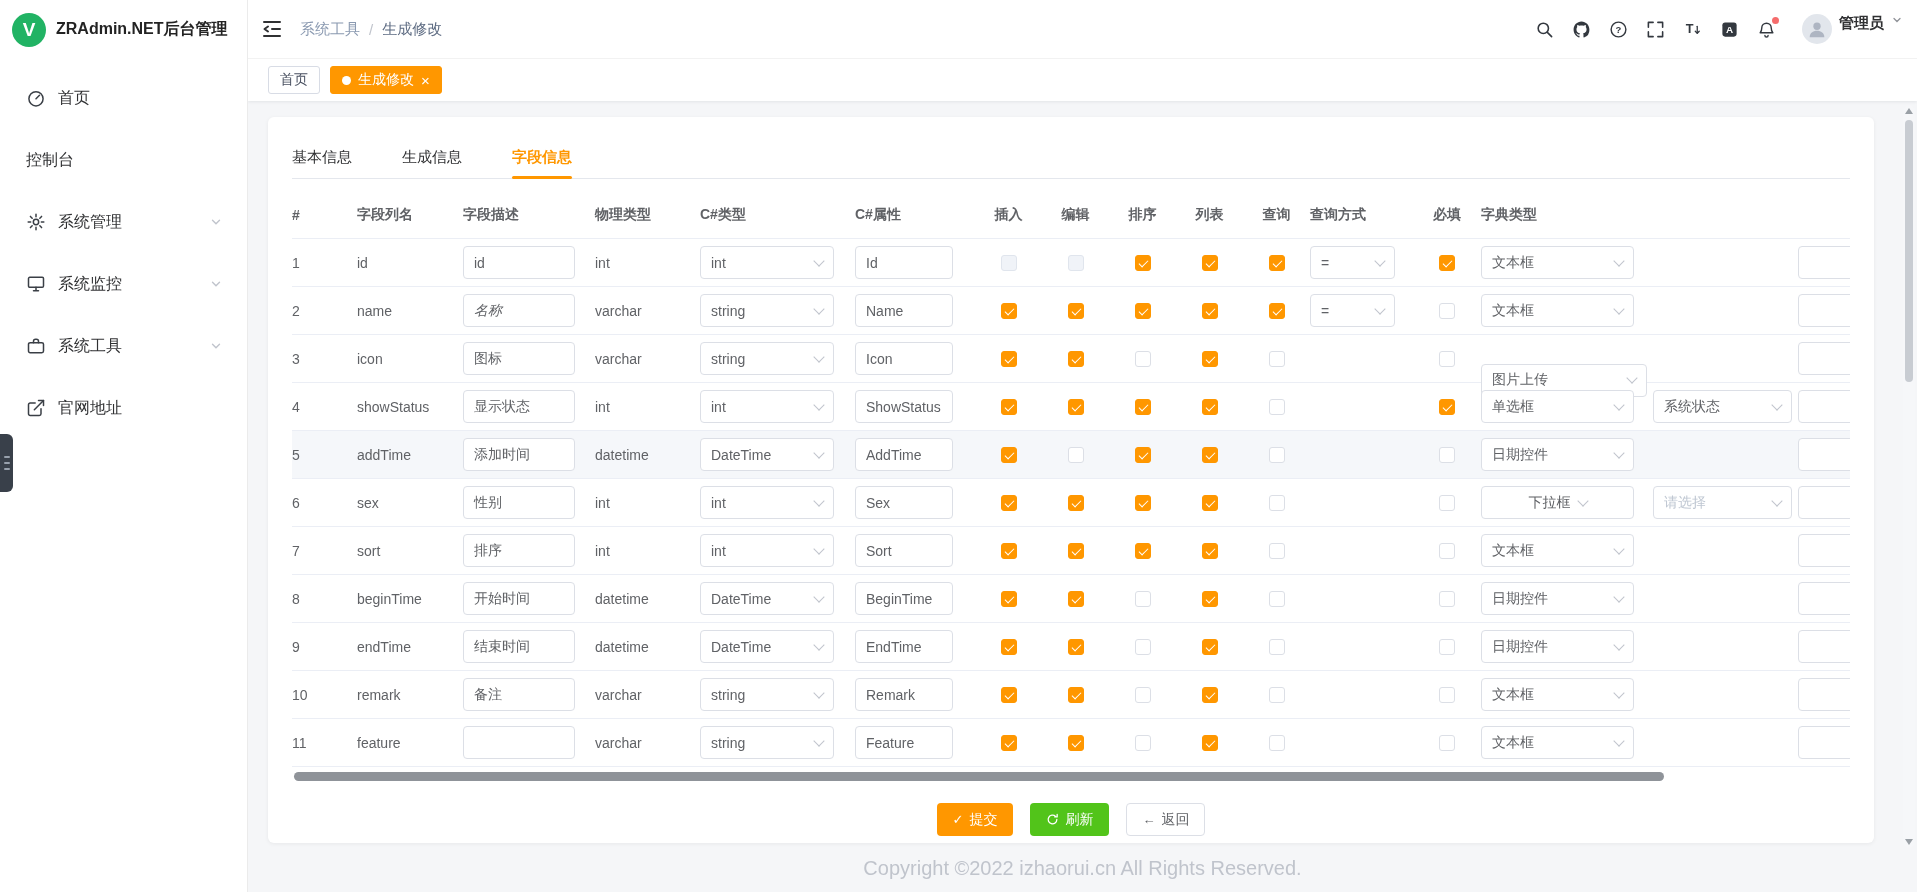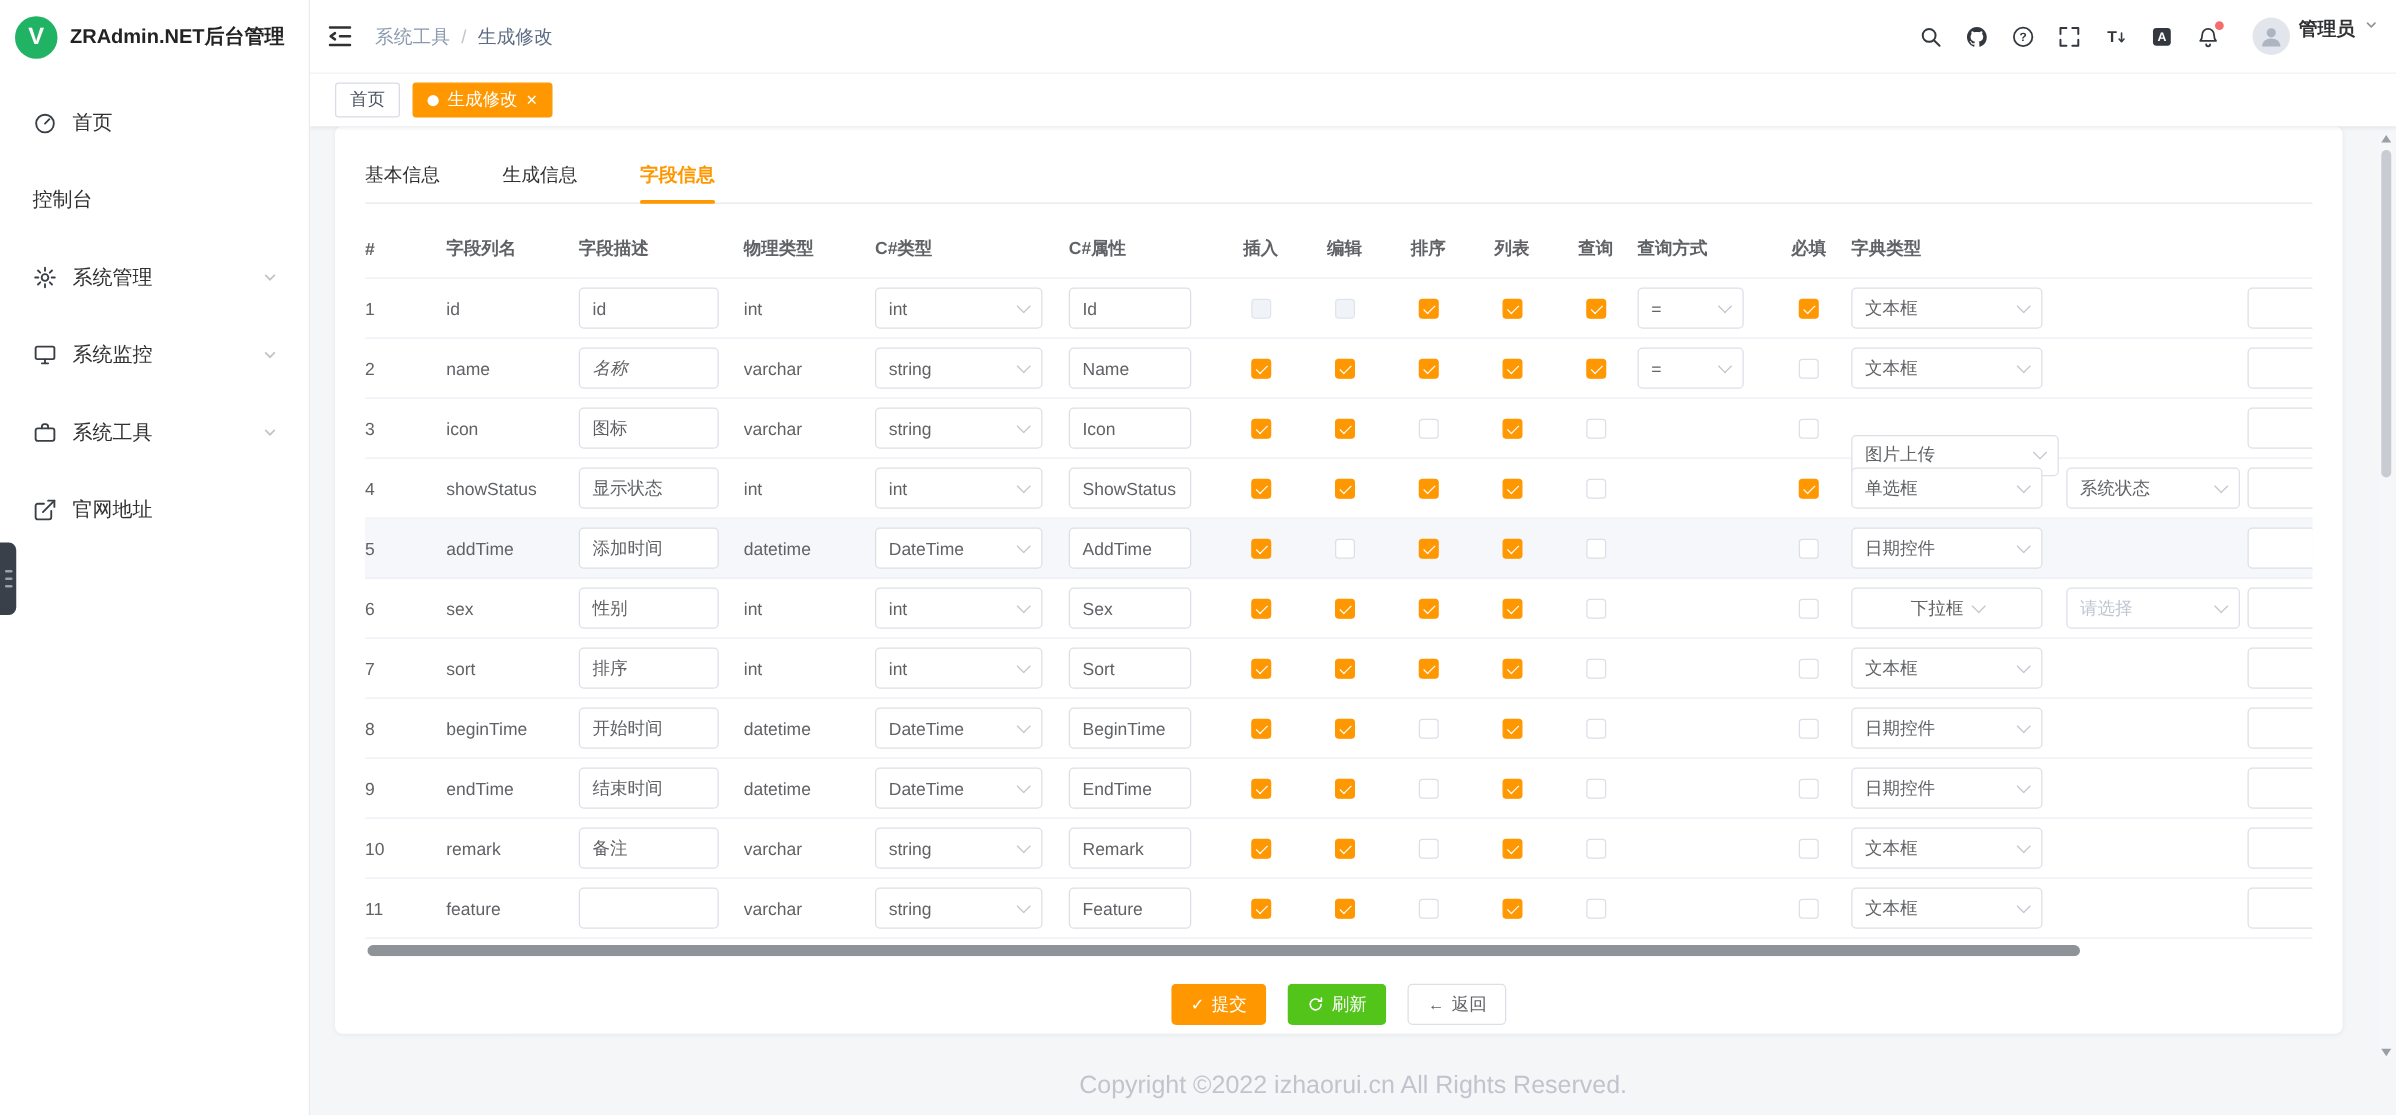--- a/index.html
+++ b/index.html
@@ -44,21 +44,21 @@
 
   
   .tagsbar{position:absolute;left:248px;top:59px;right:0;height:42px;background:#fff;display:flex;align-items:center;gap:10px;padding-left:20px;box-shadow:0 1px 3px rgba(0,21,41,.08);z-index:3}
   .tag{display:inline-flex;align-items:center;height:28px;padding:0 11px;border:1px solid #d8dce5;border-radius:3px;background:#fff;font-size:14px;color:#495060;cursor:pointer;white-space:nowrap}
   .tag.active{background:var(--accent,#ff9700);border-color:var(--accent,#ff9700);color:#fff}
   .tag .dot{width:9px;height:9px;border-radius:50%;background:#fff;margin-right:7px}
   .tag-close{margin-left:7px;font-size:15px;line-height:1;color:#fff;cursor:pointer}
 
   
   .main{position:absolute;left:248px;top:101px;right:0;bottom:0;background:#f5f6f8;overflow:hidden}
-  .card{position:absolute;left:20px;top:0;width:1606px;height:726px;background:#fff;border-radius:6px;box-shadow:0 1px 4px rgba(0,0,0,.06);padding:18px 24px 0}
+  .card{position:absolute;left:20px;top:16px;width:1606px;height:726px;background:#fff;border-radius:6px;box-shadow:0 1px 4px rgba(0,0,0,.06);padding:18px 24px 0}
 
   .ptabs{display:flex;gap:50px;height:44px;align-items:stretch;border-bottom:1px solid #e4e7ed}
   .ptab{font-size:15px;color:#303133;line-height:44px;position:relative;cursor:pointer}
   .ptab.active{color:var(--accent,#ff9700);font-weight:bold}
   .ptab.active::after{content:'';position:absolute;left:0;right:0;bottom:-1px;height:3px;border-radius:2px;background:var(--accent,#ff9700)}
 
   
   .twrap{margin-top:12px;width:1558px;overflow:hidden}
   .thead,.trow{display:flex;align-items:center;width:1626px;height:48px;border-bottom:1px solid #ebeef5}
   .thead{font-weight:bold;font-size:14px;color:#606266}

